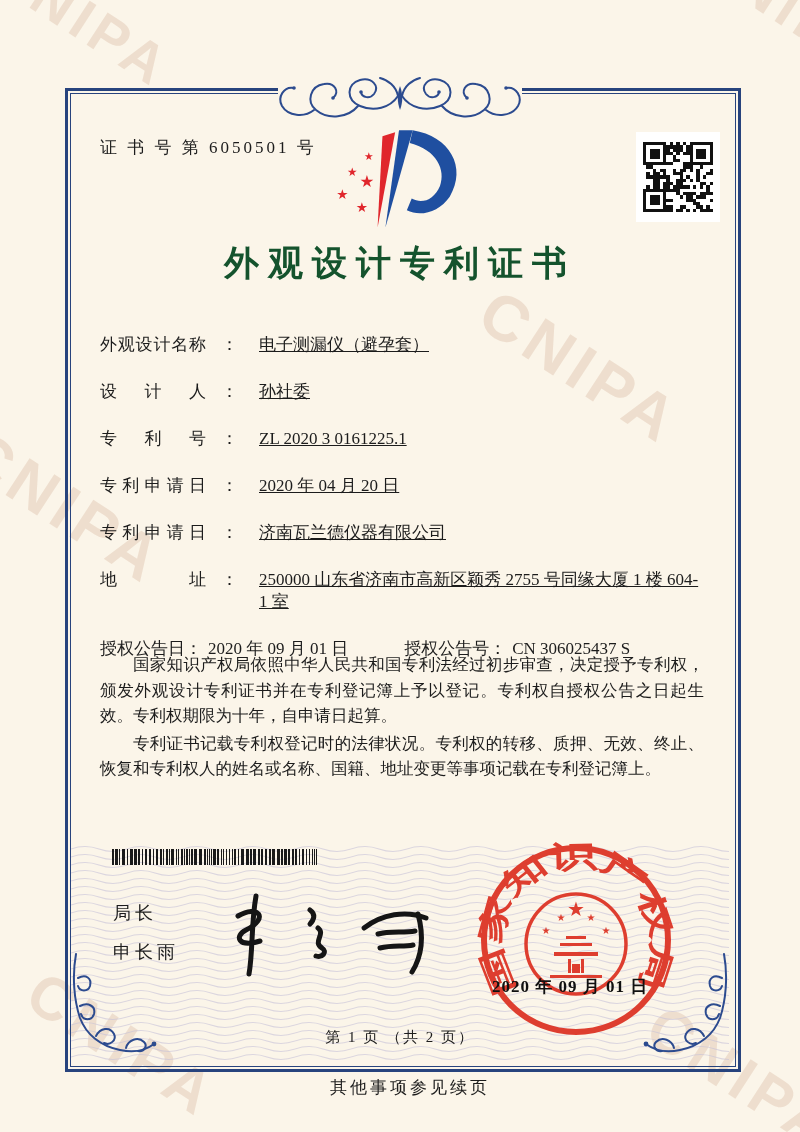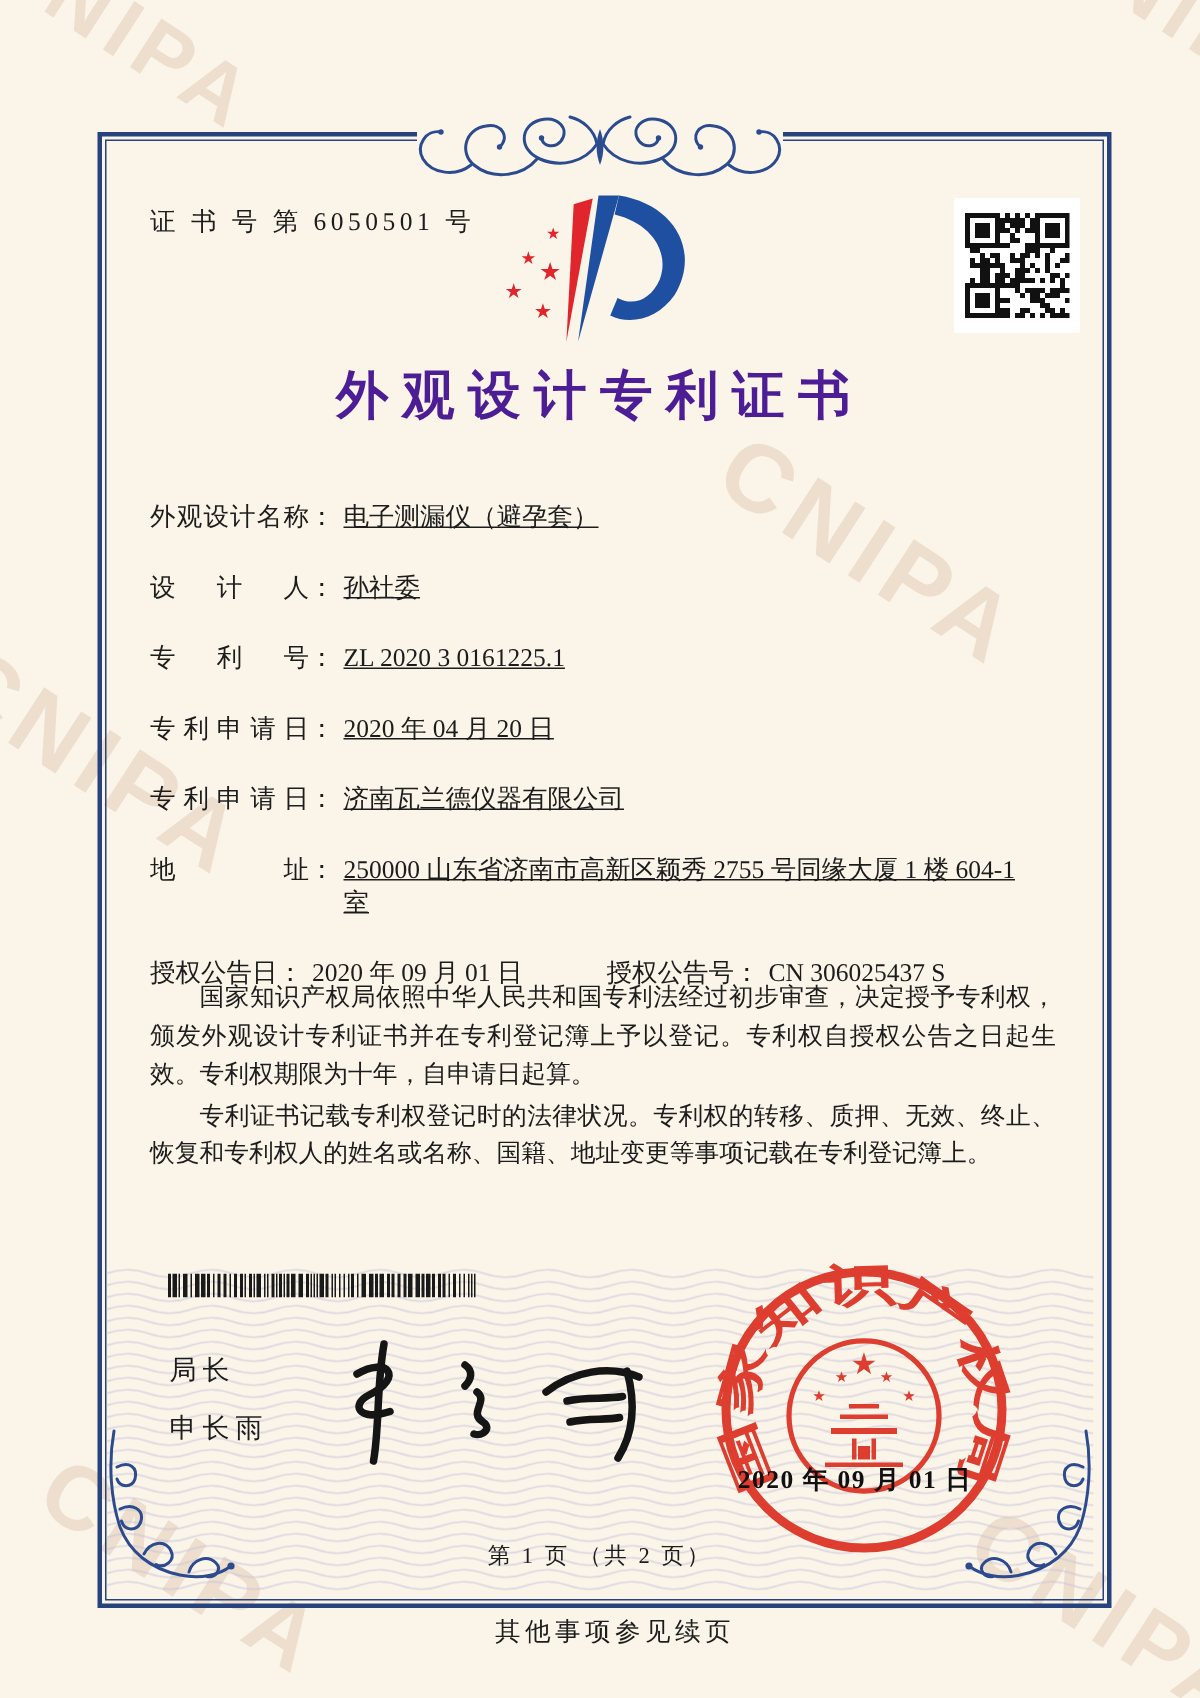--- a/index.html
+++ b/index.html
@@ -22,24 +22,24 @@
   .waves{position:absolute;left:71px;top:845px;width:658px;height:216px;opacity:.6;}
 
   .cert-no{position:absolute;left:100px;top:136px;font-size:17px;letter-spacing:3px;}
 
   .logo{position:absolute;left:322px;top:124px;width:156px;height:118px;}
   .qr-panel{position:absolute;left:636px;top:132px;width:84px;height:90px;
             background:#ffffff;display:flex;align-items:center;justify-content:center;}
   .qr-panel svg{width:70px;height:70px;}
 
   .title{position:absolute;left:0;top:240px;width:800px;text-align:center;
-         font-size:35px;font-weight:bold;letter-spacing:9px;color:#4c1d95;}
+         font-size:35px;font-weight:bold;letter-spacing:9px;color:#14532d;}
 
   .fields{position:absolute;left:100px;top:334px;width:602px;font-size:17px;}
-  .frow{display:flex;align-items:flex-start;line-height:22px;margin-bottom:25px;}
+  .frow{display:flex;align-items:flex-start;line-height:22px;margin-bottom:25px;gap:15px;}
   .flabel{display:inline-block;width:106px;text-align:justify;text-align-last:justify;}
   .fcolon{display:inline-block;margin-right:6px;}
   .fvalue{flex:1;max-width:462px;text-decoration:underline;}
   .grant-row{display:flex;line-height:22px;font-size:17px;}
   .grant-pair2{margin-left:56px;}
   .gsp{margin-right:6px;}
 
   .paras{position:absolute;left:100px;top:652px;width:604px;font-size:16.5px;
          line-height:25.5px;text-align:justify;}
   .para{margin:0 0 2px 0;text-indent:2em;}

